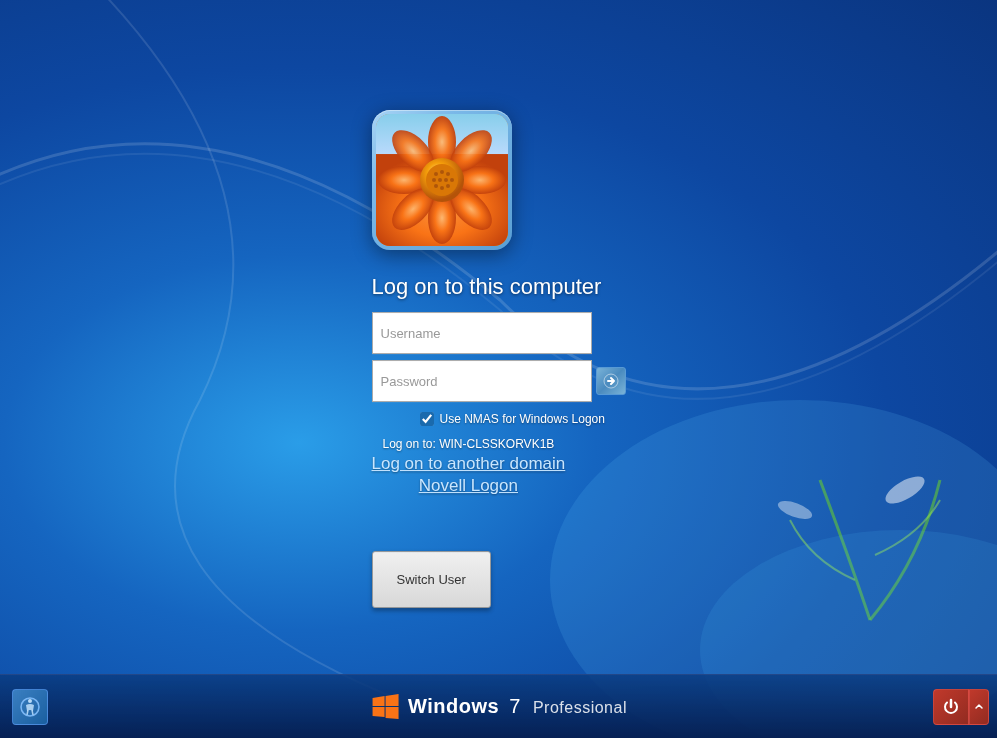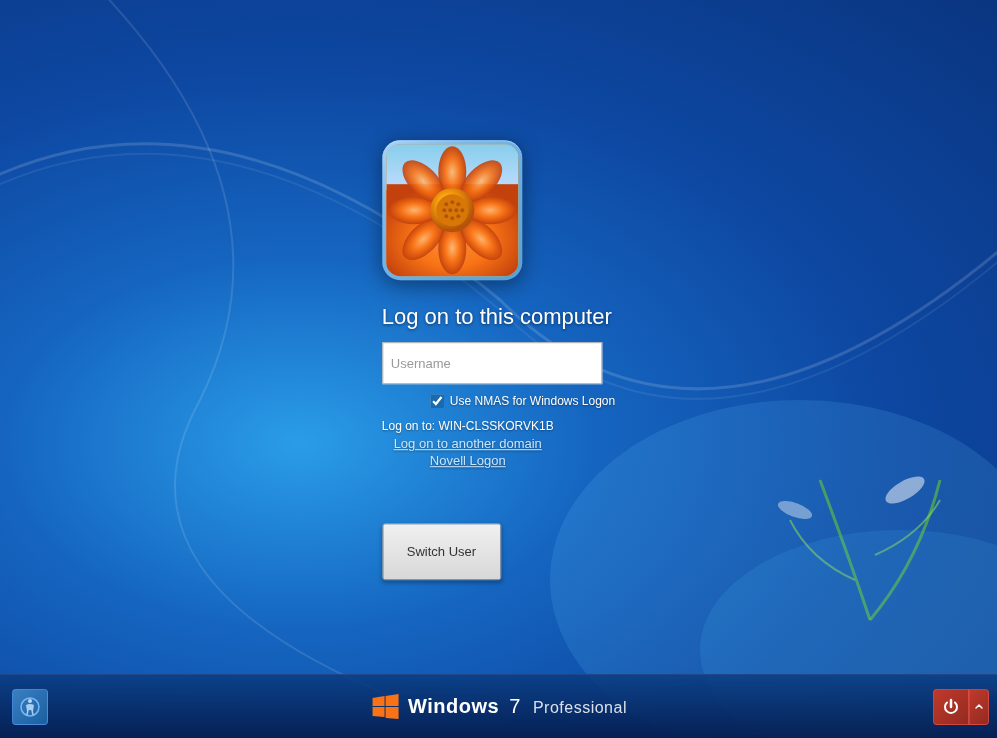--- a/index.html
+++ b/index.html
@@ -235,21 +235,21 @@
 
     .logon-to-text {
       color: white;
       font-size: 12px;
       text-shadow: 0 1px 2px rgba(0,0,0,0.4);
     }
 
     .logon-link {
       display: block;
       color: #c8e6ff;
-      font-size: 13px;
+      font-size: 17px;
       text-decoration: underline;
       cursor: pointer;
       text-align: center;
       text-shadow: 0 1px 2px rgba(0,0,0,0.4);
       margin-top: 2px;
     }
 
     .switch-user-btn {
       margin-top: 40px;
       padding: 20px 24px;
@@ -355,20 +355,29 @@
       </svg>
     </div>
   </div>
 
   <div class="login-title">Log on to this computer</div>
 
   <div class="input-row">
     <input type="text" class="login-input" placeholder="Username" style="">
   </div>
 
+  <div class="input-row">
+    <input type="password" class="login-input" placeholder="Password" style="">
+    <button class="login-btn">
+      <svg width="16" height="16" viewBox="0 0 16 16">
+        <circle cx="8" cy="8" r="7" fill="none" stroke="rgba(255,255,255,0.5)" stroke-width="1"></circle>
+        <path d="M 5 8 L 11 8 M 8 5 L 11 8 L 8 11" stroke="white" stroke-width="2" fill="none" stroke-linecap="round" stroke-linejoin="round"></path>
+      </svg>
+    </button>
+  </div>
 
   <div class="checkbox-row">
     <input type="checkbox" checked="" id="nmas-cb" style="">
     <label class="checkbox-label" for="nmas-cb">Use NMAS for Windows Logon</label>
   </div>
 
   <div class="logon-info">
     <span class="logon-to-text">Log on to: WIN-CLSSKORVK1B</span>
     <a class="logon-link" href="#">Log on to another domain</a>
     <a class="logon-link" href="#">Novell Logon</a>

